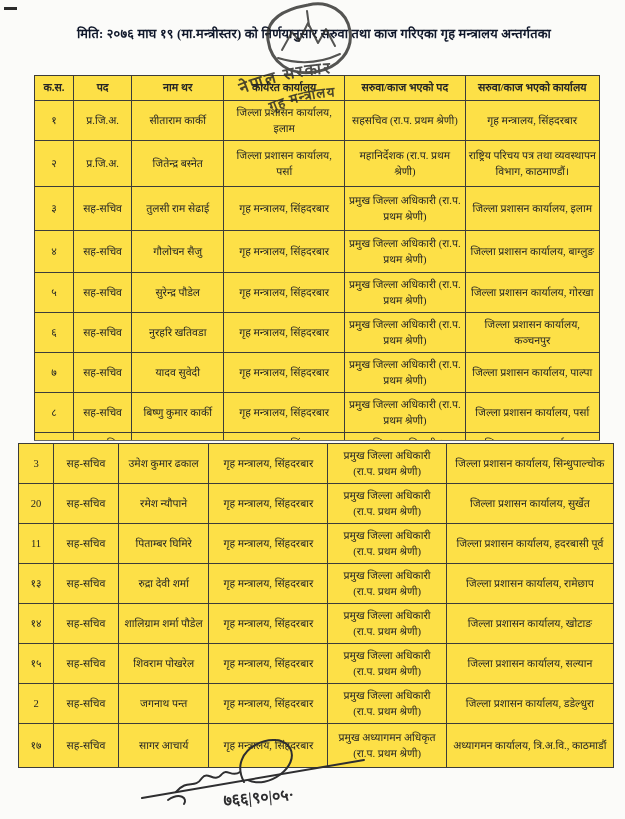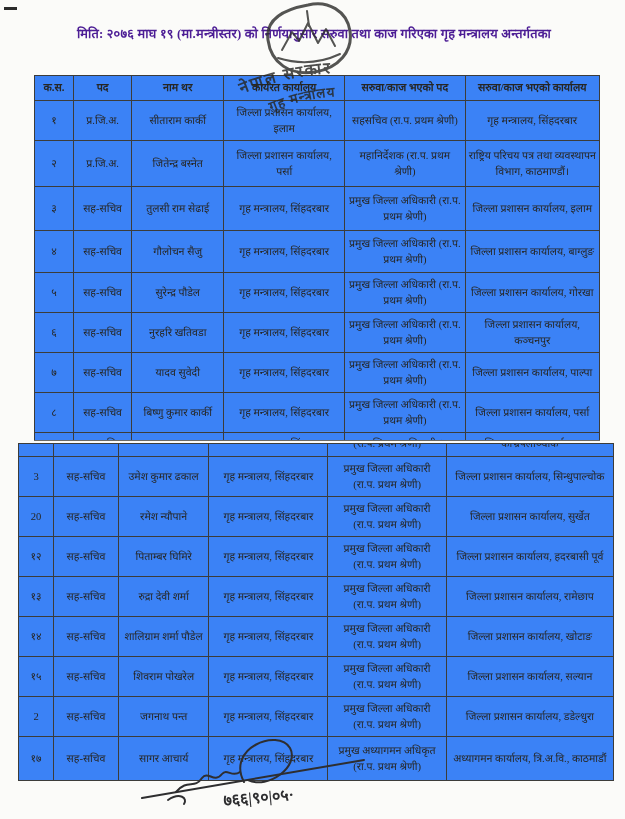--- a/index.html
+++ b/index.html
@@ -9,30 +9,30 @@
     font-family:"Liberation Serif","DejaVu Serif",serif;
     color:#1e1e1e;
   }
   .page{position:absolute;inset:0;}
   .corner-mark{position:absolute;left:4px;top:7px;width:13px;height:3px;background:#2b2b2b;}
 
   
   .title{
     position:absolute;left:28px;top:22px;width:572px;
     text-align:center;font-weight:700;font-size:12.8px;line-height:24px;
-    color:#4c1d95;letter-spacing:.2px;
+    color:#0f172a;letter-spacing:.2px;
   }
 
   
   .stamp{position:absolute;left:226px;top:-2px;width:172px;height:122px;z-index:5;pointer-events:none;opacity:.82;}
   .stamp path.ink{fill:none;stroke:#30302e;stroke-linecap:round;stroke-linejoin:round;}
   .stamp text{fill:#262624;font-family:"Liberation Serif","DejaVu Serif",serif;font-weight:700;}
 
   
-  .twrap{position:absolute;background:#3b82f6;overflow:hidden;}
+  .twrap{position:absolute;background:#fde047;overflow:hidden;}
   .twrap.t1{left:34px;top:75px;width:566px;height:365px;border-bottom:1px solid #6a6a66;}
   .twrap.t2{left:18px;top:443px;width:596px;}
   table{border-collapse:collapse;table-layout:fixed;width:100%;}
   td,th{
     border:1.4px solid #3c3c3a;
     font-size:10.6px;line-height:1.45;
     text-align:center;vertical-align:middle;
     padding:1px 3px;overflow:hidden;
     color:#262624;
   }
@@ -181,58 +181,38 @@
     <table id="t2">
       <colgroup>
           <col style="width: 5.9%;">
           <col style="width: 10.9%;">
           <col style="width: 15.2%;">
           <col style="width: 20%;">
           <col style="width: 19.9%;">
           <col style="width: 28.1%;">
         </colgroup>
       <tbody>
-          <tr class="fragment">
-            <td>
-              <span></span>
-            </td>
-            <td>
-              <span></span>
-            </td>
-            <td>
-              <span></span>
-            </td>
-            <td>
-              <span></span>
-            </td>
-            <td>
-              <span>(रा.प. प्रथम श्रेणी)</span>
-            </td>
-            <td>
-              <span>काभ्रेपलाञ्चोक</span>
-            </td>
-          </tr>
           <tr>
             <td><span>3</span></td>
             <td><span>सह-सचिव</span></td>
             <td><span>उमेश कुमार ढकाल</span></td>
             <td><span>गृह मन्त्रालय, सिंहदरबार</span></td>
             <td><span>प्रमुख जिल्ला अधिकारी (रा.प. प्रथम श्रेणी)</span></td>
             <td><span>जिल्ला प्रशासन कार्यालय, सिन्धुपाल्चोक</span></td>
           </tr>
           <tr>
             <td><span>20</span></td>
             <td><span>सह-सचिव</span></td>
             <td><span>रमेश न्यौपाने</span></td>
             <td><span>गृह मन्त्रालय, सिंहदरबार</span></td>
             <td><span>प्रमुख जिल्ला अधिकारी (रा.प. प्रथम श्रेणी)</span></td>
             <td><span>जिल्ला प्रशासन कार्यालय, सुर्खेत</span></td>
           </tr>
           <tr>
-            <td><span>१२</span></td>
+            <td><span>11</span></td>
             <td><span>सह-सचिव</span></td>
             <td><span>पिताम्बर घिमिरे</span></td>
             <td><span>गृह मन्त्रालय, सिंहदरबार</span></td>
             <td><span>प्रमुख जिल्ला अधिकारी (रा.प. प्रथम श्रेणी)</span></td>
             <td><span>जिल्ला प्रशासन कार्यालय, हदरबासी पूर्व</span></td>
           </tr>
           <tr>
             <td><span>१३</span></td>
             <td><span>सह-सचिव</span></td>
             <td><span>रुद्रा देवी शर्मा</span></td>

